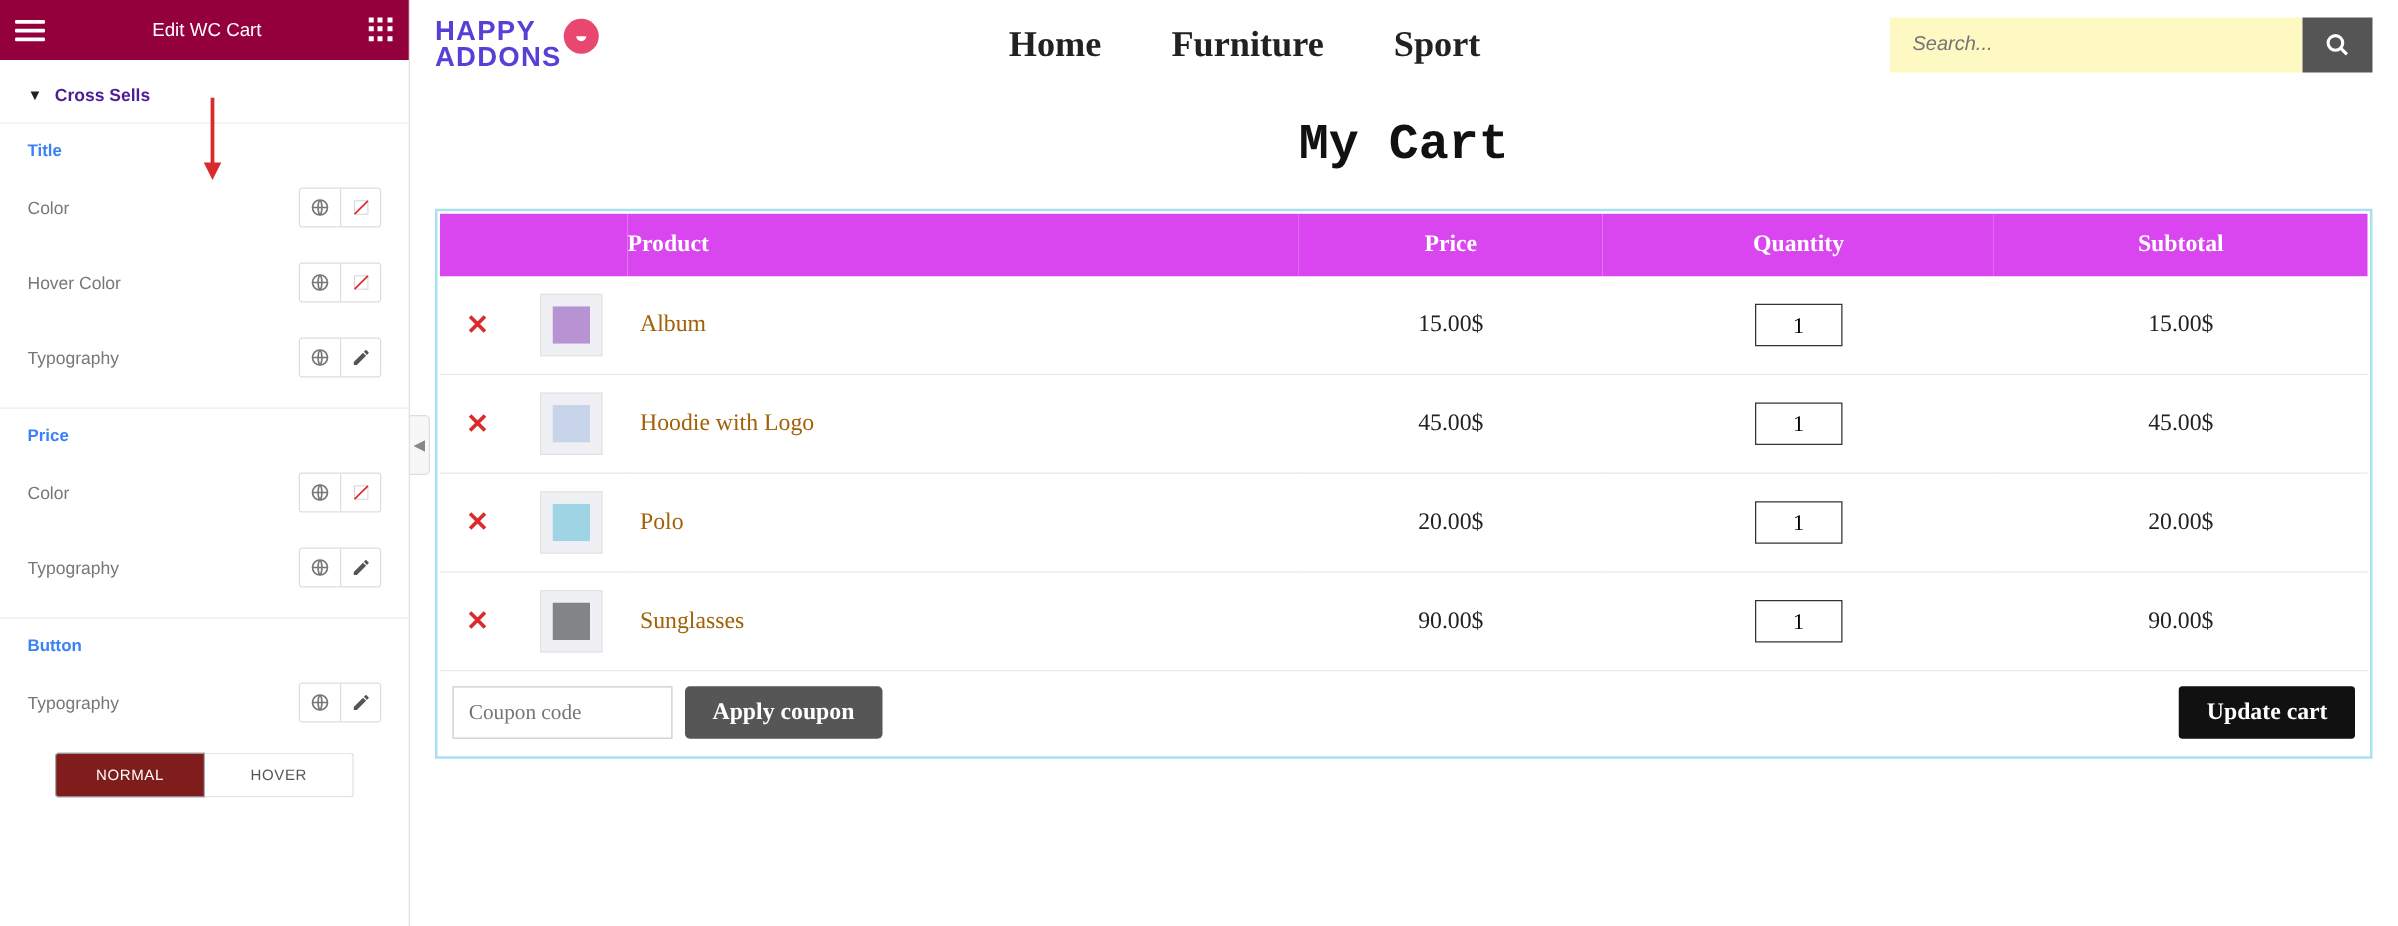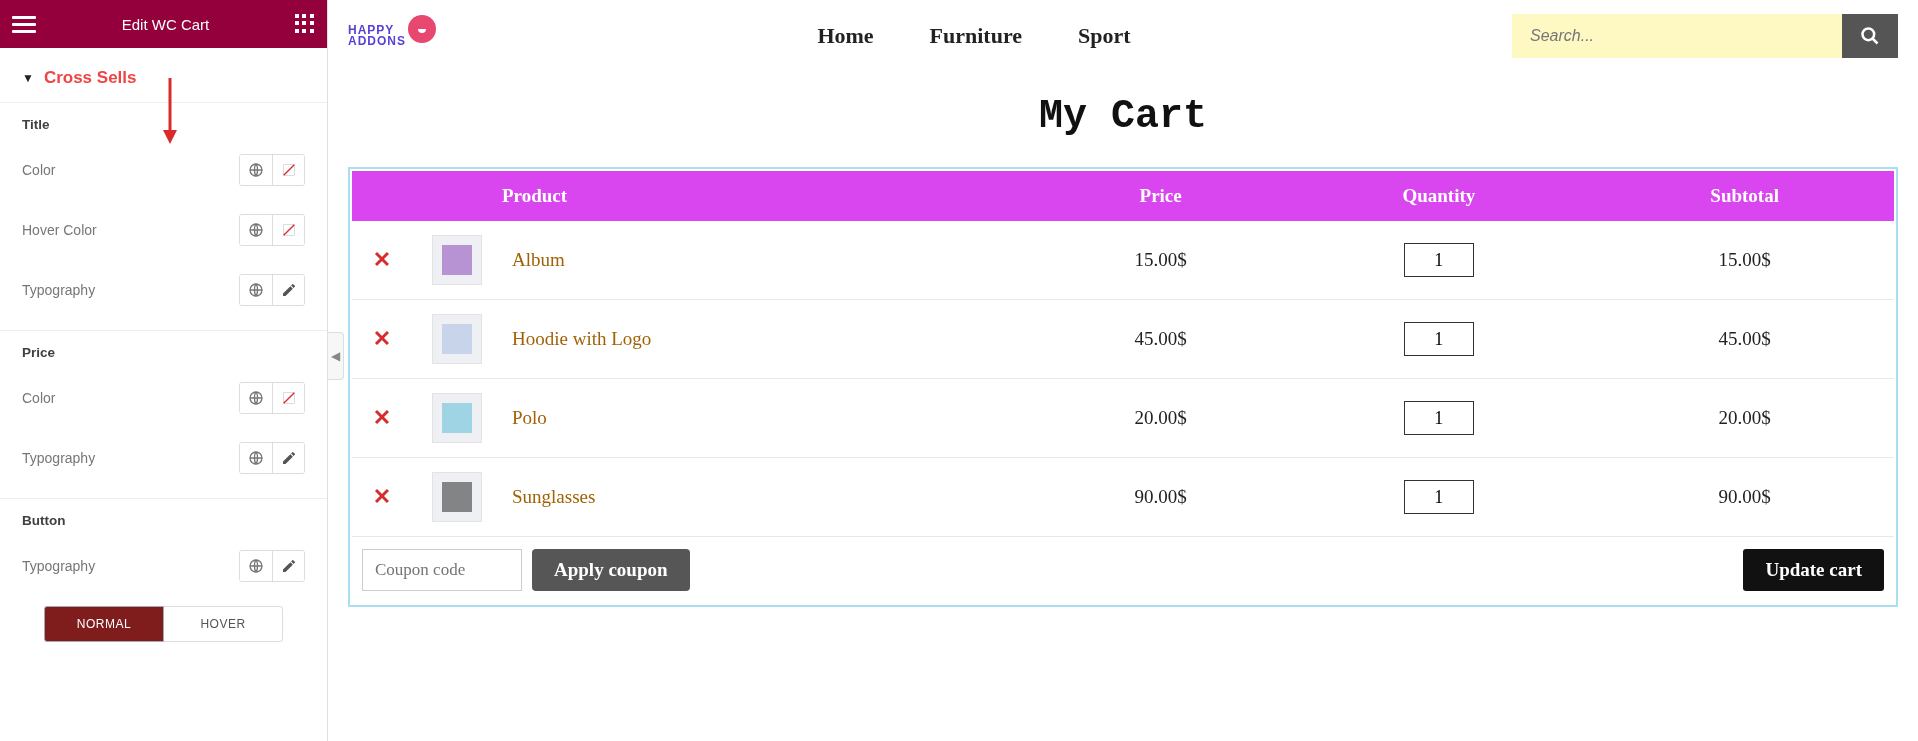--- a/index.html
+++ b/index.html
@@ -9,24 +9,24 @@
 .sidebar { position: absolute; left: 0; top: 0; width: 328px; height: 741px; background: #fff; border-right: 1px solid #e0e0e0; }
 .sidebar-header { background: #93003c; color: #fff; height: 48px; display: flex; align-items: center; justify-content: space-between; padding: 0 12px; }
 .sidebar-header .menu-icon { width: 24px; height: 24px; display: flex; flex-direction: column; justify-content: center; gap: 4px; cursor: pointer; }
 .sidebar-header .menu-icon span { display: block; height: 3px; background: #fff; border-radius: 1px; }
 .sidebar-header .title { font-size: 15px; font-weight: 400; }
 .sidebar-header .grid-icon { width: 20px; height: 20px; display: grid; grid-template-columns: repeat(3,1fr); grid-template-rows: repeat(3,1fr); gap: 2px; cursor: pointer; }
 .sidebar-header .grid-icon span { background: #fff; width: 4px; height: 4px; }
 
 .section-toggle { padding: 20px 22px 14px; display: flex; align-items: center; gap: 10px; border-bottom: 1px solid #eee; cursor: pointer; }
 .section-toggle .caret { font-size: 12px; color: #222; }
-.section-toggle .label { font-weight: 700; font-size: 17px; color: #ef4444; }
+.section-toggle .label { font-weight: 700; font-size: 14px; color: #4c1d95; }
 
 .group { border-bottom: 1px solid #eee; padding: 14px 22px 6px; }
-.group-title { color: #404040; font-size: 13.5px; font-weight: 700; margin-bottom: 12px; }
+.group-title { color: #3b82f6; font-size: 13.5px; font-weight: 700; margin-bottom: 12px; }
 .control-row { display: flex; align-items: center; justify-content: space-between; padding: 10px 0 18px; }
 .control-row .ctrl-label { color: #777; font-size: 14px; }
 .control-box { display: flex; border: 1px solid #ddd; border-radius: 3px; overflow: hidden; }
 .control-btn { width: 32px; height: 30px; display: flex; align-items: center; justify-content: center; background: #fff; cursor: pointer; border-left: 1px solid #ddd; }
 .control-btn:first-child { border-left: none; }
 .control-btn svg { width: 16px; height: 16px; }
 
 .state-tabs { display: flex; padding: 0 22px; gap: 0; margin-top: 6px; }
 .state-tab { flex: 1; text-align: center; padding: 10px 0; font-size: 12px; letter-spacing: 0.5px; border: 1px solid #ddd; background: #fff; color: #555; cursor: pointer; }
 .state-tab.active { background: #7f1d1d; color: #fff; border-color: #a6a8ab; }
@@ -34,26 +34,26 @@
 .state-tab:last-child { border-radius: 0 3px 3px 0; border-left: none; }
 
 .arrow-annotation { position: absolute; left: 160px; top: 78px; pointer-events: none; }
 
 .collapse-handle { position: absolute; left: 328px; top: 332px; width: 16px; height: 48px; background: #f7f7f7; border: 1px solid #ddd; border-left: none; border-radius: 0 4px 4px 0; display: flex; align-items: center; justify-content: center; color: #888; font-size: 12px; cursor: pointer; }
 
 
 .main { position: absolute; left: 328px; top: 0; right: 0; height: 741px; padding: 0 20px; }
 .topbar { display: flex; align-items: center; justify-content: space-between; height: 72px; gap: 40px; }
 .logo { display: flex; align-items: center; gap: 4px; }
-.logo-text { display: flex; flex-direction: column; font-weight: 800; font-size: 12px; line-height: 0.95; letter-spacing: 1px; }
+.logo-text { display: flex; flex-direction: column; font-weight: 800; font-size: 22px; line-height: 0.95; letter-spacing: 1px; }
 .logo-text .l1 { color: #5a3fd6; }
 .logo-text .l2 { color: #5a3fd6; }
 .logo-face { width: 28px; height: 28px; border-radius: 50%; background: #e8476f; position: relative; margin-left: -2px; margin-top: -14px; }
 .logo-face::before { content:""; position:absolute; width:8px; height:4px; background:#fff; border-radius:0 0 8px 8px; left:10px; top:14px; }
-.nav { display: flex; gap: 56px; font-family: Georgia, serif; font-size: 22px; font-weight: 700; color: #222; }
+.nav { display: flex; gap: 56px; font-family: Georgia, serif; font-size: 29px; font-weight: 700; color: #222; }
 .nav a { color: #222; text-decoration: none; cursor: pointer; }
 .searchbar { display: flex; align-items: stretch; }
 .searchbar input { width: 330px; height: 44px; border: none; background: #fef9c3; padding: 0 18px; font-size: 16px; font-style: italic; color: #888; outline: none; }
 .searchbar button { width: 56px; height: 44px; background: #555; border: none; color: #fff; font-size: 18px; cursor: pointer; display: flex; align-items: center; justify-content: center; }
 
 .page-title { text-align: center; font-family: Liberation Mono, monospace; font-size: 40px; font-weight: 900; margin: 22px 0 28px; color: #111; }
 
 .cart-wrap { border: 2px solid #a9dff0; padding: 2px; }
 .cart-table { width: 100%; border-collapse: collapse; }
 .cart-table thead th { background: #d946ef; color: #fff; font-family: Georgia, serif; font-weight: 700; font-size: 19px; padding: 14px 10px; text-align: center; }
@@ -63,21 +63,21 @@
 .col-remove { width: 60px; }
 .col-thumb { width: 90px; }
 .col-product { text-align: left !important; }
 .remove-x { color: #d92b2b; font-size: 22px; font-weight: 700; cursor: pointer; }
 .thumb { width: 50px; height: 50px; background: #eef0f4; border: 1px solid #e3e3e3; display: inline-flex; align-items: center; justify-content: center; }
 .product-link { color: #a16207; text-decoration: none; cursor: pointer; }
 .qty-input { width: 70px; height: 34px; border: 1px solid #333; text-align: center; font-family: Georgia, serif; font-size: 18px; }
 
 .cart-actions { display: flex; align-items: center; justify-content: space-between; padding: 12px 10px 12px; border-top: 1px solid #e8e8e8; }
 .coupon-side { display: flex; gap: 10px; }
-.coupon-input { width: 160px; height: 42px; border: 1px solid #ccc; padding: 0 12px; font-family: Georgia, serif; font-size: 17px; color: #777; }
+.coupon-input { width: 176px; height: 42px; border: 1px solid #ccc; padding: 0 12px; font-family: Georgia, serif; font-size: 17px; color: #777; }
 .btn-dark { background: #565656; color: #fff; border: none; border-radius: 4px; padding: 0 22px; height: 42px; font-family: Georgia, serif; font-size: 19px; font-weight: 700; cursor: pointer; }
 .btn-black { background: #111; color: #fff; border: none; border-radius: 3px; padding: 0 22px; height: 42px; font-family: Georgia, serif; font-size: 19px; font-weight: 700; cursor: pointer; }
 </style>
 </head>
 <body>
 
 <div class="sidebar">
   <div class="sidebar-header">
     <div class="menu-icon">
         <span></span>

